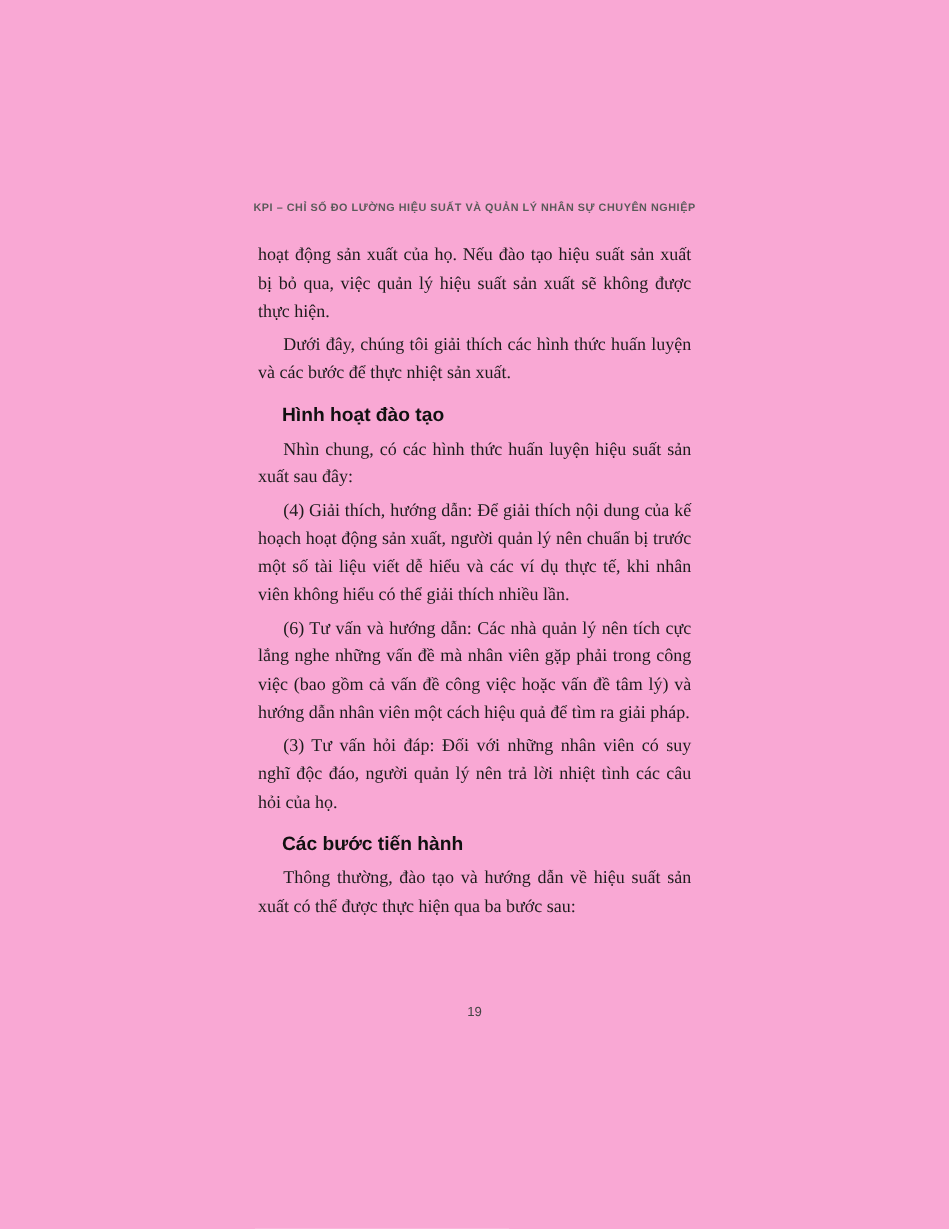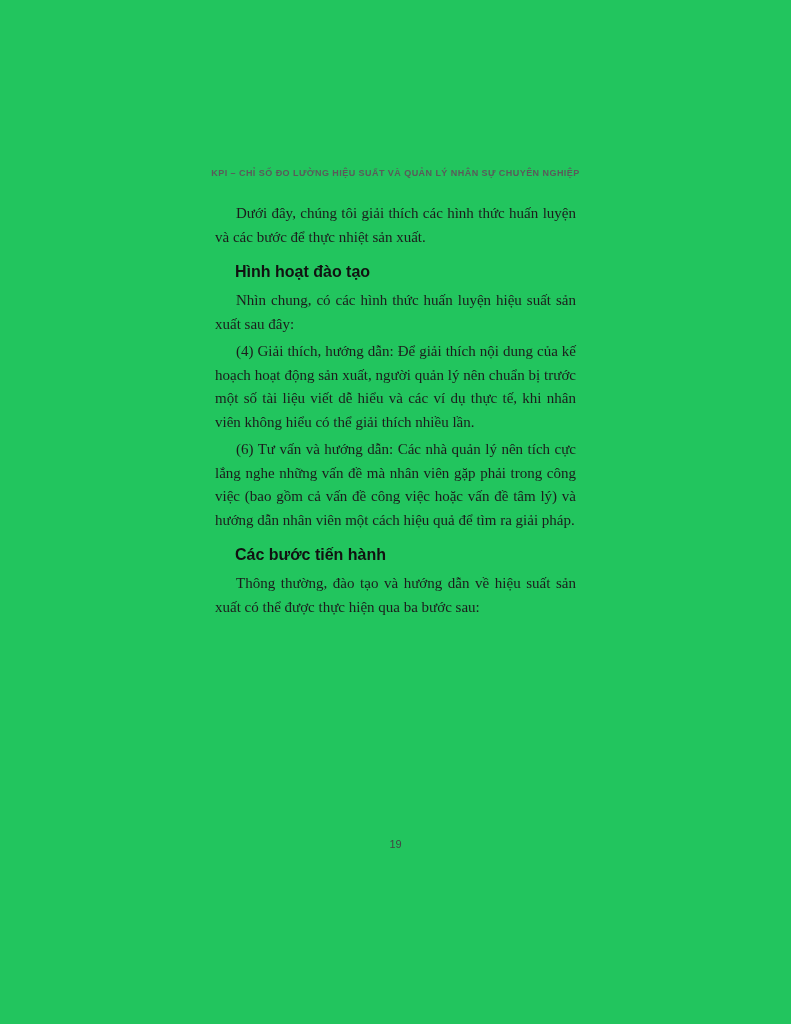--- a/index.html
+++ b/index.html
@@ -5,21 +5,21 @@
   * { box-sizing: border-box; }
   html, body { margin: 0; padding: 0; }
   body {
     background: #ffffff;
     font-family: "Liberation Serif", "DejaVu Serif", serif;
   }
   .page {
     position: relative;
     width: 791px;
     height: 1024px;
-    background: #22c55e;
+    background: #f9a8d4;
     overflow: hidden;
   }
   .running-head {
     position: absolute;
     top: 168px;
     left: 0;
     width: 100%;
     text-align: center;
     font-family: "Liberation Sans", "DejaVu Sans", sans-serif;
     font-size: 9px;
@@ -63,23 +63,25 @@
     color: #444444;
   }
 </style>
 </head>
 <body>
 
 <div class="page">
   <div class="running-head">KPI – CHỈ SỐ ĐO LƯỜNG HIỆU SUẤT VÀ QUẢN LÝ NHÂN SỰ CHUYÊN NGHIỆP</div>
 
   <div class="content">
+      <p class="para">hoạt động sản xuất của họ. Nếu đào tạo hiệu suất sản xuất bị bỏ qua, việc quản lý hiệu suất sản xuất sẽ không được thực hiện.</p>
       <p class="para indent">Dưới đây, chúng tôi giải thích các hình thức huấn luyện và các bước để thực nhiệt sản xuất.</p>
       <h2 class="heading">Hình hoạt đào tạo</h2>
       <p class="para indent">Nhìn chung, có các hình thức huấn luyện hiệu suất sản xuất sau đây:</p>
       <p class="para indent">(4) Giải thích, hướng dẫn: Để giải thích nội dung của kế hoạch hoạt động sản xuất, người quản lý nên chuẩn bị trước một số tài liệu viết dễ hiểu và các ví dụ thực tế, khi nhân viên không hiểu có thể giải thích nhiều lần.</p>
       <p class="para indent">(6) Tư vấn và hướng dẫn: Các nhà quản lý nên tích cực lắng nghe những vấn đề mà nhân viên gặp phải trong công việc (bao gồm cả vấn đề công việc hoặc vấn đề tâm lý) và hướng dẫn nhân viên một cách hiệu quả để tìm ra giải pháp.</p>
+      <p class="para indent">(3) Tư vấn hỏi đáp: Đối với những nhân viên có suy nghĩ độc đáo, người quản lý nên trả lời nhiệt tình các câu hỏi của họ.</p>
       <h2 class="heading">Các bước tiến hành</h2>
       <p class="para indent">Thông thường, đào tạo và hướng dẫn về hiệu suất sản xuất có thể được thực hiện qua ba bước sau:</p>
     </div>
 
   <div class="page-number">19</div>
 </div>
 
 </body></html>

